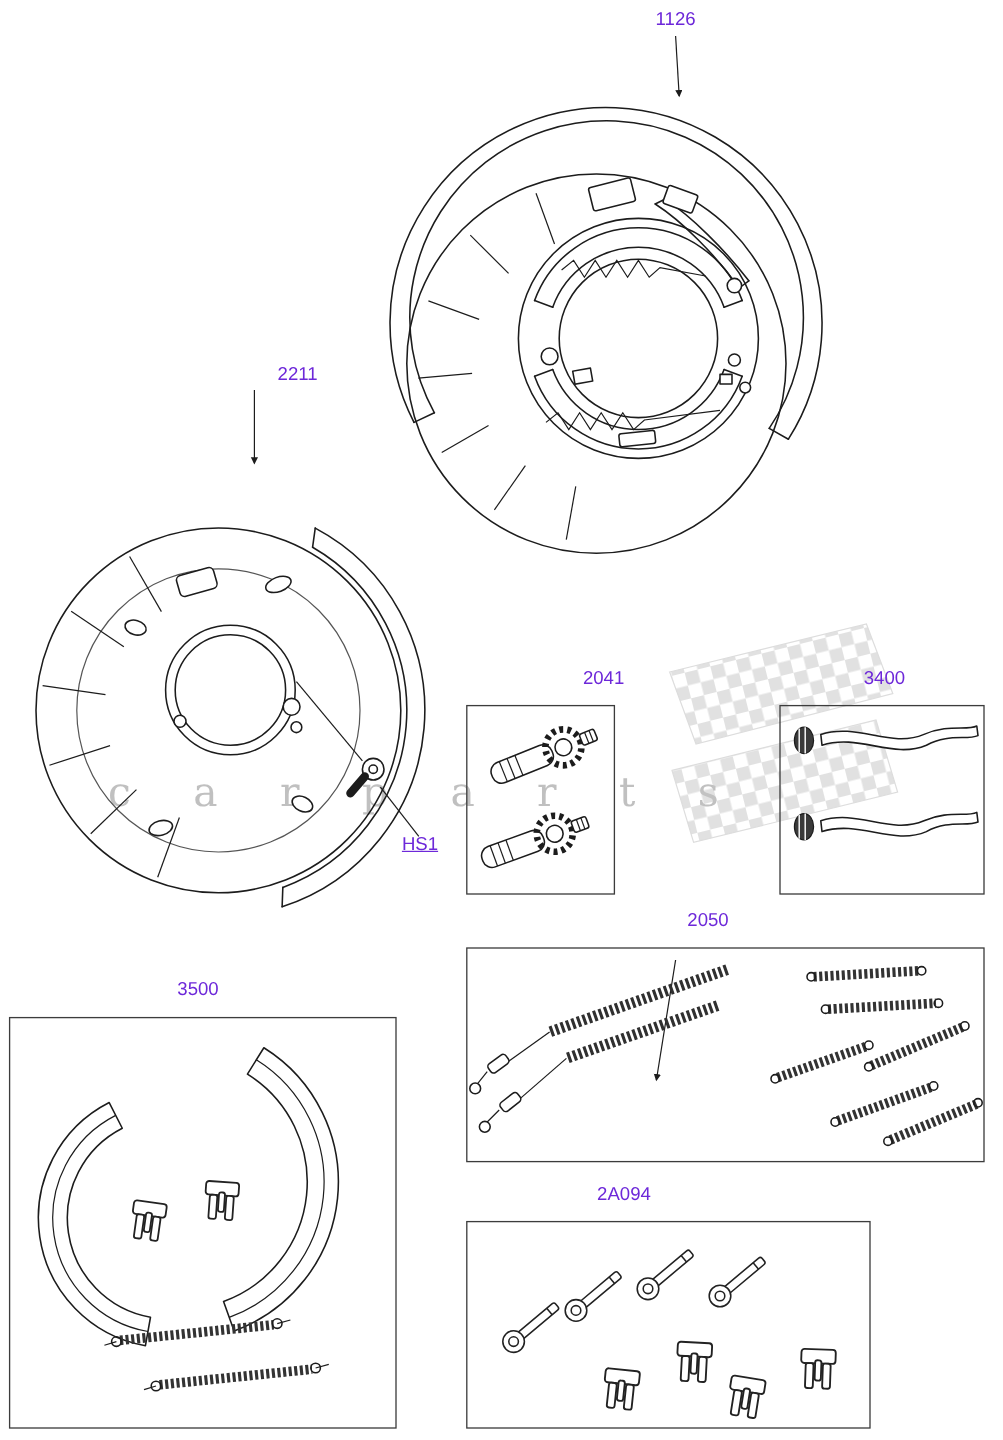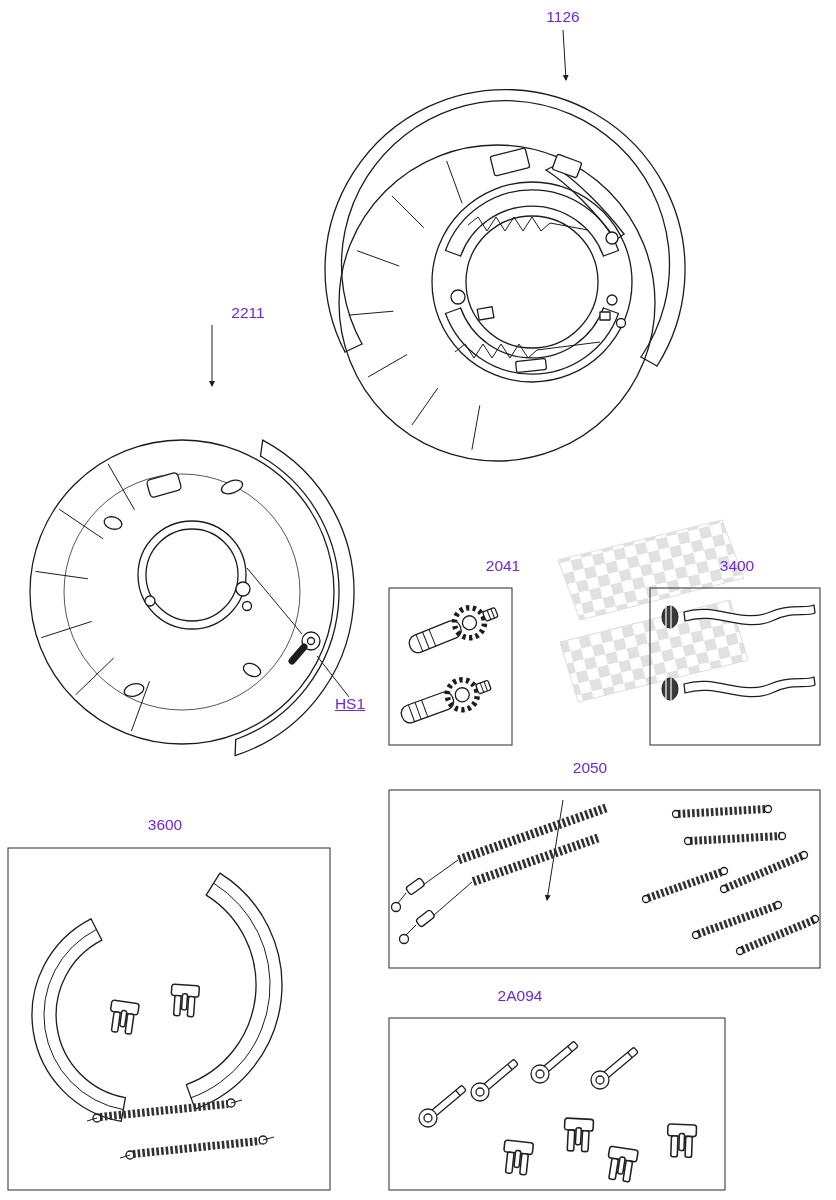--- a/index.html
+++ b/index.html
@@ -32,20 +32,21 @@
   .box { stroke:#3c3c3c; stroke-width:1.1; fill:none; }
   .coil { stroke:#333333; stroke-width:8; stroke-dasharray:2.6 2.1; fill:none; }
   .coil9 { stroke:#303030; stroke-width:9; stroke-dasharray:2.6 2.2; fill:none; }
   .dark { fill:#3a3a3a; stroke:#1c1c1c; stroke-width:1; }
 </style>
 </head>
 <body>
 
 <div class="stage">
 
+  <div class="wm wm-sub">carparts</div>
 
   <svg class="diagram" width="836" height="1200" viewBox="0 0 836 1200">
     <defs>
       <marker id="arr" markerWidth="7" markerHeight="7" refX="5" refY="3" orient="auto">
         <path d="M0,0 L6,3 L0,6 Z" fill="#1c1c1c"></path>
       </marker>
       <pattern id="chk" width="22" height="22" patternUnits="userSpaceOnUse" patternTransform="rotate(-14)">
         <rect x="0" y="0" width="11" height="11" fill="#c4c4c4"></rect>
         <rect x="11" y="11" width="11" height="11" fill="#c4c4c4"></rect>
       </pattern>
@@ -269,16 +270,16 @@
       <use href="#clip" transform="translate(668,1124) rotate(2) scale(1.3)"></use>
     </g>
   </svg>
 
   <div class="callout" style="left:563px; top:8px;">1126</div>
   <div class="callout" style="left:212px; top:304px;margin-left:36px;">2211</div>
   <div class="callout" style="left:474px; top:557px;margin-left:29px;">2041</div>
   <div class="callout" style="left:350px; top:695px;text-decoration:underline;">HS1</div>
   <div class="callout" style="left:737px; top:557px;">3400</div>
   <div class="callout" style="left:590px; top:759px;">2050</div>
-  <div class="callout" style="left:165px; top:816px;">3600</div>
+  <div class="callout" style="left:165px; top:816px;">3500</div>
   <div class="callout" style="left:520px; top:987px;">2A094</div>
 
 </div>
 
 </body></html>

